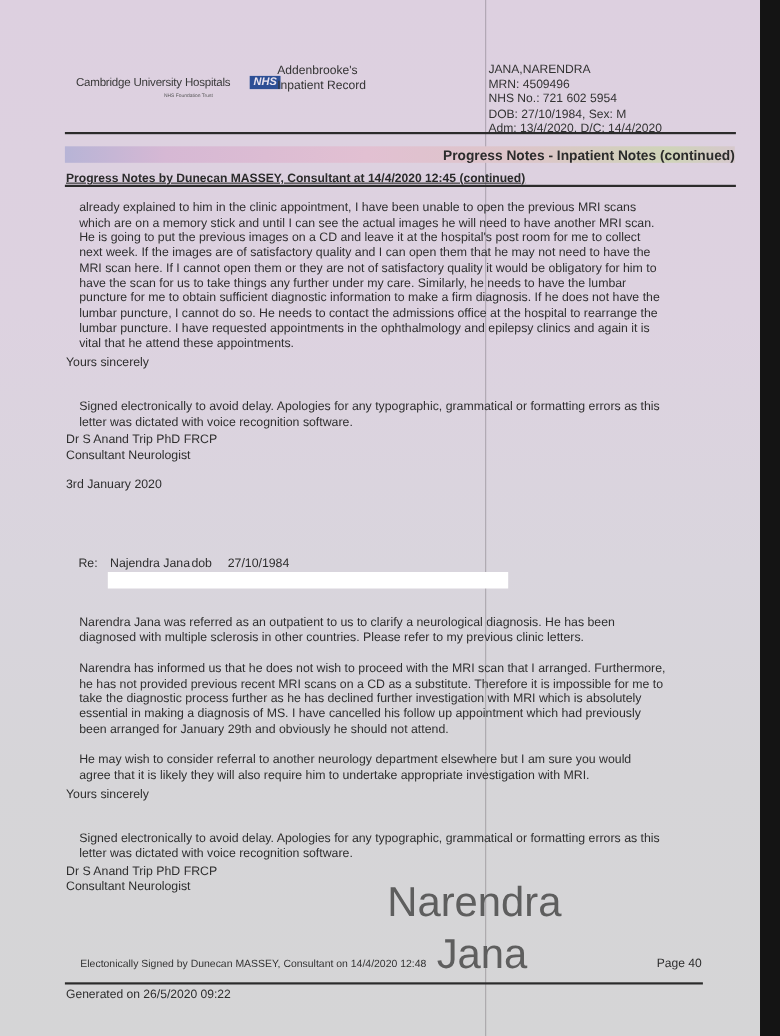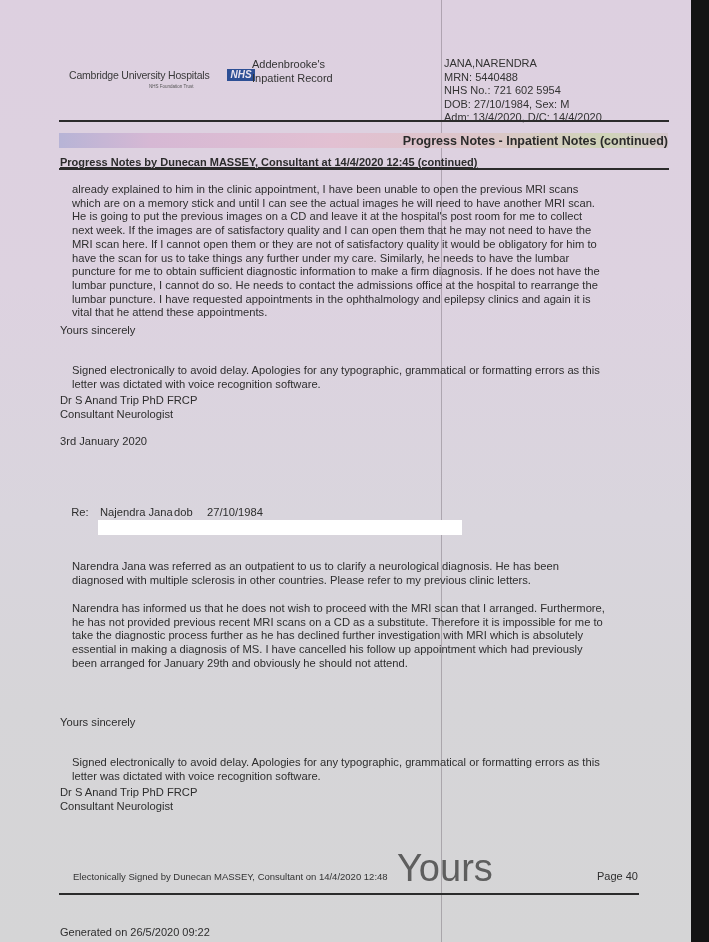--- a/index.html
+++ b/index.html
@@ -49,21 +49,21 @@
 
   .redact { position: absolute; left: 98px; top: 520px; width: 364px; height: 15px; background: #ffffff; }
   .re-row { position: absolute; left: 60px; top: 506px; font-size: 11.2px; color: #2e2e2e; }
   .re-row span { display: inline-block; }
 
   .watermark {
     position: absolute; font-size: 38px; color: #5e5e5e; line-height: 40px;
     font-family: "Liberation Sans", sans-serif;
   }
   .esig { position: absolute; left: 73px; top: 871px; font-size: 9.5px; color: #333; }
-  .footer-left { position: absolute; left: 60px; top: 898px; font-size: 11px; color: #2e2e2e; margin-top: 28px; }
+  .footer-left { position: absolute; left: 60px; top: 898px; font-size: 11px; color: #2e2e2e; }
   .footer-right { position: absolute; left: 597px; top: 870px; font-size: 11px; color: #2e2e2e; }
 </style>
 </head>
 <body>
 
 <div class="page">
   <div class="fold"></div>
 
   <div class="hdr-left">
     <div>
@@ -72,21 +72,21 @@
     <div class="trust">NHS Foundation Trust</div>
   </div>
 
   <div class="hdr-mid">
     <div>Addenbrooke's</div>
     <div>Inpatient Record</div>
   </div>
 
   <div class="hdr-right">
     <div>JANA,NARENDRA</div>
-    <div>MRN: 5440488</div>
+    <div>MRN: 4509496</div>
     <div>NHS No.: 721 602 5954</div>
     <div>DOB: 27/10/1984, Sex: M</div>
     <div>Adm: 13/4/2020, D/C: 14/4/2020</div>
   </div>
 
   <div class="rule" style="left:59px; top:120px; width:610px;"></div>
 
   <div class="banner">Progress Notes - Inpatient Notes (continued)</div>
 
   <div class="subhead">Progress Notes by Dunecan MASSEY, Consultant at 14/4/2020 12:45 (continued)</div>
@@ -125,31 +125,36 @@
     <p class="p"> Narendra Jana was referred as an outpatient to us to clarify a neurological diagnosis. He has been
 diagnosed with multiple sclerosis in other countries. Please refer to my previous clinic letters.</p>
   </div>
   <div class="body-text" style="top:590px;">
     <p class="p">Narendra has informed us that he does not wish to proceed with the MRI scan that I arranged. Furthermore,
 he has not provided previous recent MRI scans on a CD as a substitute. Therefore it is impossible for me to
 take the diagnostic process further as he has declined further investigation with MRI which is absolutely
 essential in making a diagnosis of MS. I have cancelled his follow up appointment which had previously
 been arranged for January 29th and obviously he should not attend.</p>
   </div>
+  <div class="body-text" style="top:673px;">
+    <p class="p">He may wish to consider referral to another neurology department elsewhere but I am sure you would
+agree that it is likely they will also require him to undertake appropriate investigation with MRI.</p>
+  </div>
   <div class="body-text" style="top:716px;">Yours sincerely</div>
   <div class="body-text" style="top:744px;">
     <p class="p">Signed electronically to avoid delay. Apologies for any typographic, grammatical or formatting errors as this
 letter was dictated with voice recognition software.</p>
   </div>
   <div class="body-text" style="top:786px;">
     <div>Dr S Anand Trip PhD FRCP</div>
     <div>Consultant Neurologist</div>
   </div>
 
   <div class="esig">Electonically Signed by Dunecan MASSEY, Consultant on 14/4/2020 12:48</div>
 
-  <div class="watermark" style="left:397px; top:848px;">Yours</div>
+  <div class="watermark" style="left:352px; top:801px;">Narendra</div>
+  <div class="watermark" style="left:397px; top:848px;">Jana</div>
 
   <div class="rule" style="left:59px; top:893px; width:580px;"></div>
   <div class="footer-left">Generated on 26/5/2020 09:22</div>
   <div class="footer-right">Page 40</div>
 </div>
 <div class="blackstrip"></div>
 
 </body></html>

